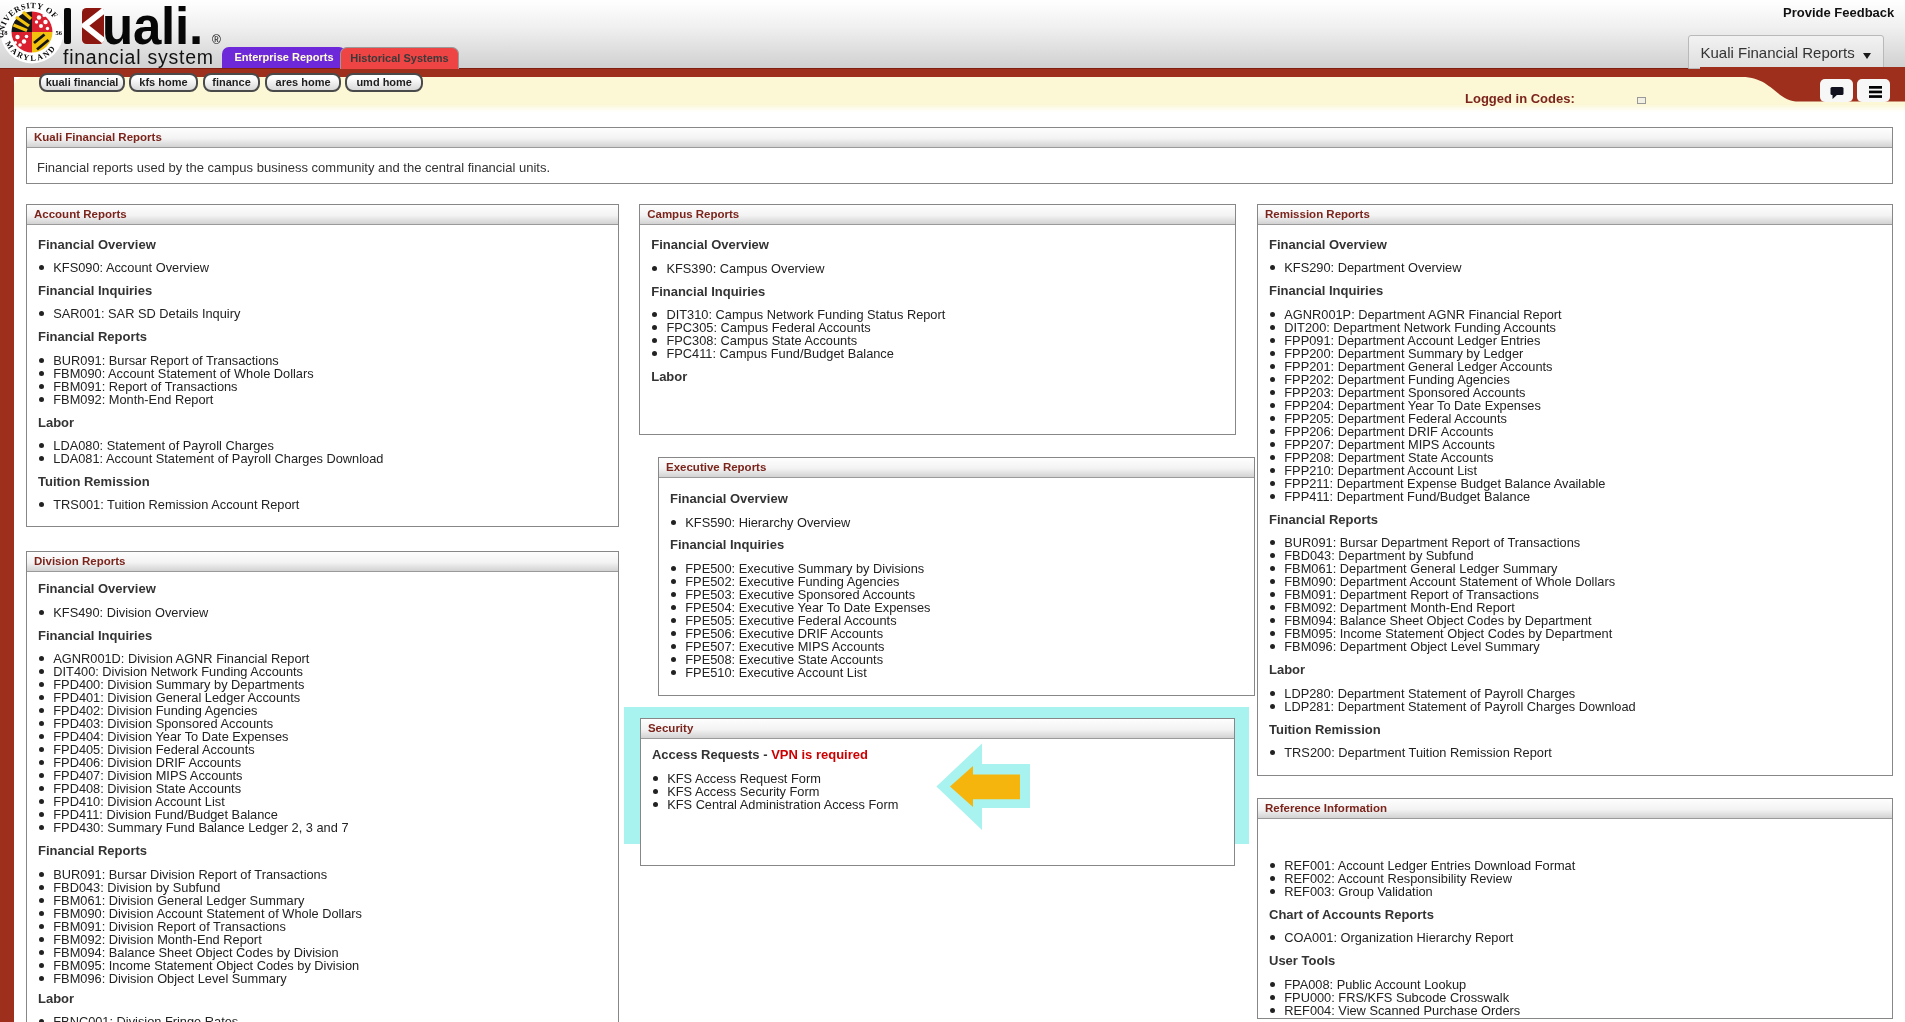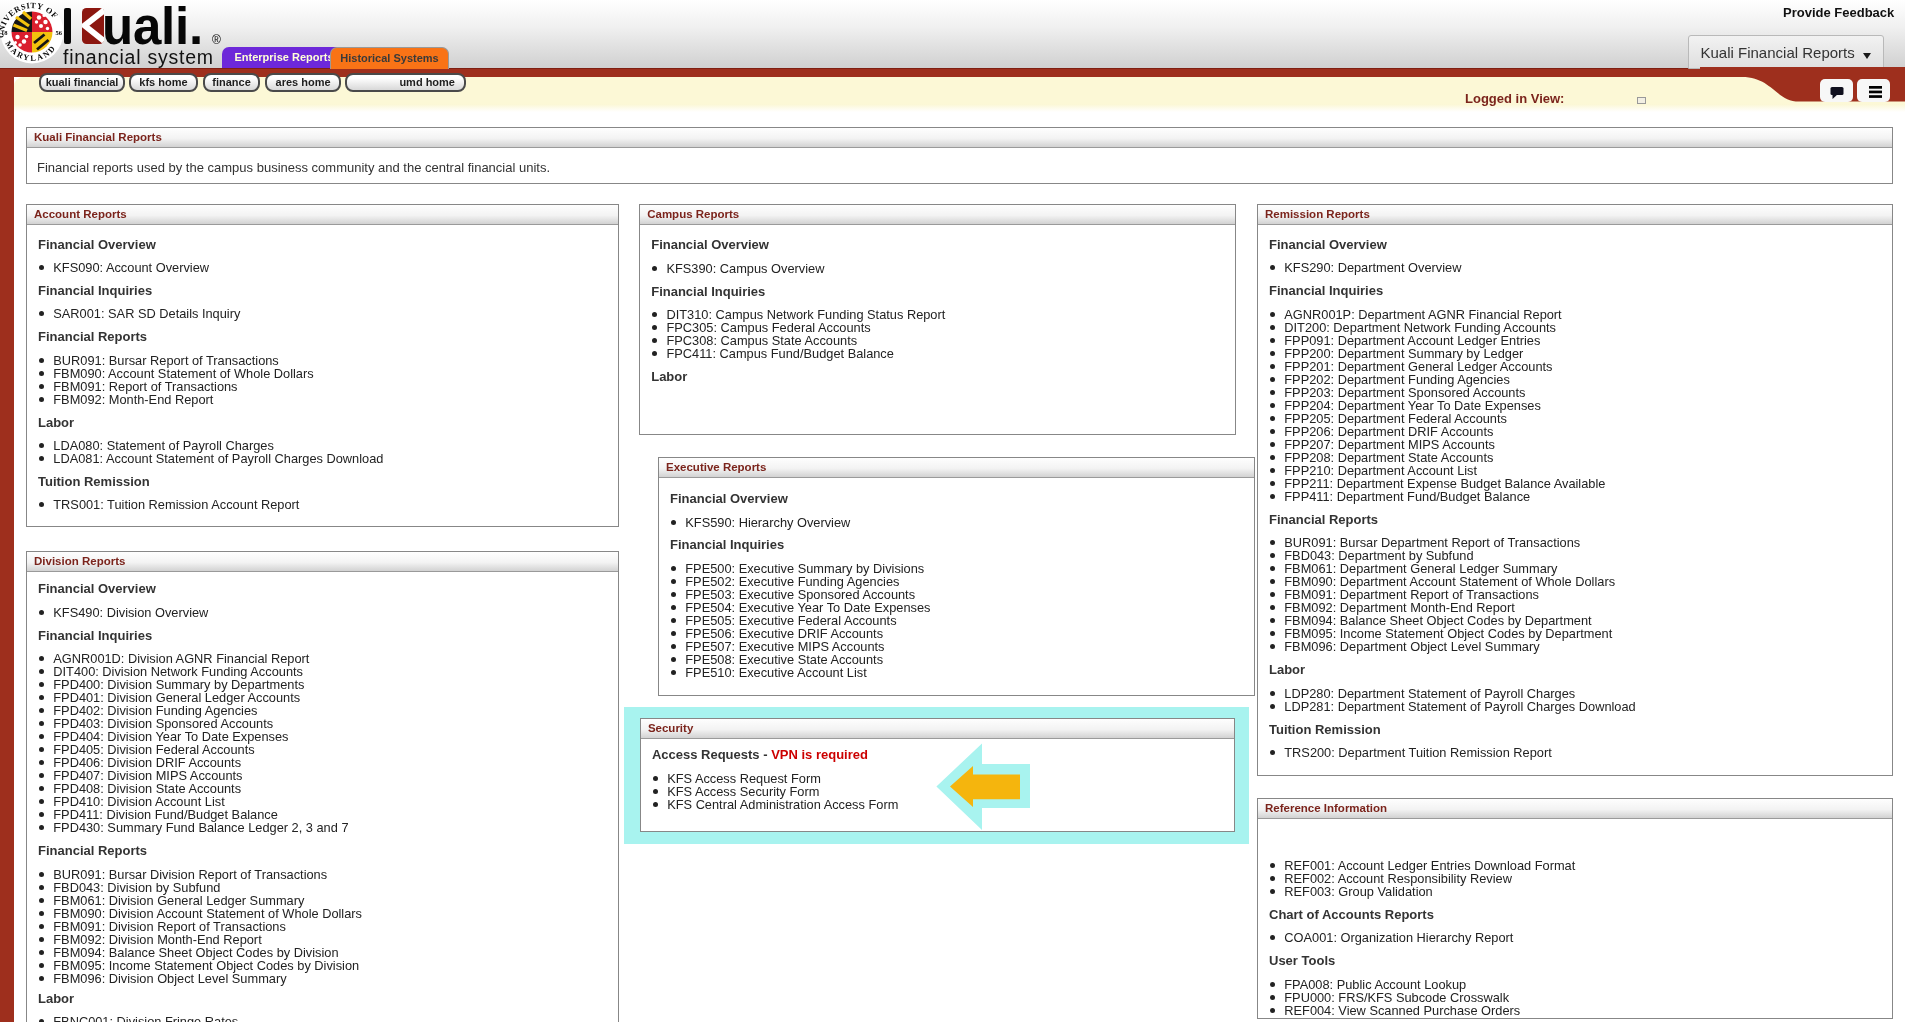--- a/index.html
+++ b/index.html
@@ -8,21 +8,21 @@
   .abs{position:absolute;}
   
   #topband{left:0;top:0;width:1905px;height:68px;background:linear-gradient(#ffffff 0%,#f0f0f0 40%,#d0d0d0 100%);}
   #redbar{left:0;top:67.8px;width:1905px;height:9px;background:#9e2f1d;border-top:1px solid #7f2013;box-sizing:border-box;}
   #leftstripe{left:0;top:67.8px;width:14px;height:955px;background:#9e2f1d;}
   #yellowstrip{left:14px;top:76.5px;width:1891px;height:27.5px;background:#fcf8d6;border-radius:9px 0 0 0;}
   #fadestrip{left:14px;top:104px;width:1891px;height:8px;background:linear-gradient(#fbf7d4,#ffffff);}
   
   .tab{top:47px;height:21px;border-radius:7px 7px 0 0;font-weight:bold;font-size:11px;text-align:center;line-height:21px;}
   #tab1{left:222px;width:124px;background:#6d28d9;color:#ffffd8;}
-  #tab2{left:330px;width:117px;background:#f97316;color:#3a3a3a;border:1px solid #999;border-bottom:none;}
+  #tab2{left:340px;width:117px;background:#ef4444;color:#3a3a3a;border:1px solid #999;border-bottom:none;}
   
   #dropdown{left:1687.5px;top:34.5px;width:194px;height:32px;background:linear-gradient(#f2f2f2,#dfdfdf);
             border:1px solid #b9b9b9;border-radius:3px 3px 0 0;font-size:15px;color:#333;}
   #dropdown span{position:absolute;left:12px;top:8px;white-space:nowrap;}
   #dropdown .tri{position:absolute;left:174px;top:17px;width:0;height:0;border-left:4.5px solid transparent;border-right:4.5px solid transparent;border-top:6px solid #1a1a1a;}
   #feedback{left:1783px;top:5px;font-weight:bold;font-size:13px;color:#111;}
   #loggedin{left:1465px;top:90.6px;font-weight:bold;font-size:13px;color:#7b241c;}
   #usersq{left:1637px;top:96.5px;width:7px;height:5px;border:1px solid #999;background:#f2efe3;}
   .cornerbtn{top:79px;width:33px;height:23px;background:#f7f7f7;border-radius:5px;}
   .hbtn{top:73px;height:15px;border:2px solid #4a4a4a;border-radius:8px;
@@ -56,39 +56,39 @@
 <div class="abs tab" id="tab2">Historical Systems</div>
 <div class="abs" id="dropdown">
     <span>Kuali Financial Reports</span>
     <div class="tri"></div>
   </div>
 <div class="abs" id="feedback">Provide Feedback</div>
 
 <svg class="abs" style="left:1700px;top:67px;" width="205" height="37" viewBox="0 0 205 37">
   <path d="M205,0 L205,34.5 L99,34.5 C76,34.5 72,10 42,10 L0,10 L0,0 Z" fill="#9e2f1d"></path>
 </svg>
-<div class="abs" id="loggedin">Logged in View:</div>
+<div class="abs" id="loggedin">Logged in Codes:</div>
 <div class="abs" id="usersq"></div>
 <div class="abs cornerbtn" style="left:1819.5px;"></div>
 <div class="abs cornerbtn" style="left:1856.5px;"></div>
 <svg class="abs" style="left:1830px;top:87px" width="14" height="12" viewBox="0 0 14 12">
   <rect x="0.5" y="0" width="13" height="8" rx="1.5" fill="#10101e"></rect>
   <path d="M2.5,7 L2.5,12 L8,7 Z" fill="#10101e"></path>
 </svg>
 <svg class="abs" style="left:1869px;top:86px" width="13" height="12" viewBox="0 0 13 12">
   <rect x="0" y="0" width="13" height="2.7" fill="#000"></rect>
   <rect x="0" y="4.6" width="13" height="2.7" fill="#000"></rect>
   <rect x="0" y="9.2" width="13" height="2.7" fill="#000"></rect>
 </svg>
 
 <div class="abs hbtn" style="left:38.7px;width:82.7px;">kuali financial</div>
 <div class="abs hbtn" style="left:129px;width:65px;">kfs home</div>
 <div class="abs hbtn" style="left:203px;width:53px;">finance</div>
 <div class="abs hbtn" style="left:264.7px;width:72.8px;">ares home</div>
-<div class="abs hbtn" style="left:345.2px;width:74px;padding-left:43px;">umd home</div>
+<div class="abs hbtn" style="left:345.2px;width:74px;">umd home</div>
 
 <svg class="abs" style="left:0px;top:0px" width="66" height="66" viewBox="0 0 66 66">
   <circle cx="32" cy="32" r="31.5" fill="#fff"></circle>
   <g>
     <path d="M32,11.5 A20.5,20.5 0 0 0 11.5,32 L32,32 Z" fill="#151515"></path>
     <path d="M32,11.5 A20.5,20.5 0 0 1 52.5,32 L32,32 Z" fill="#da1f2e"></path>
     <path d="M11.5,32 A20.5,20.5 0 0 0 32,52.5 L32,32 Z" fill="#da1f2e"></path>
     <path d="M52.5,32 A20.5,20.5 0 0 1 32,52.5 L32,32 Z" fill="#f3c20e"></path>
   </g>
   <g stroke="#f3c20e" stroke-width="3.2" fill="none">
@@ -246,21 +246,21 @@
       <li>FPE505: Executive Federal Accounts</li>
       <li>FPE506: Executive DRIF Accounts</li>
       <li>FPE507: Executive MIPS Accounts</li>
       <li>FPE508: Executive State Accounts</li>
       <li>FPE510: Executive Account List</li>
     </ul>
   </div>
 </div>
 
 <div class="abs" id="cyanbox"></div>
-<div class="panel padF" style="left:639.9px;top:718.1px;width:595.4px;height:114px;">
+<div class="panel padF" style="left:639.9px;top:718.1px;width:595.4px;height:148px;">
   <div class="ph">Security</div>
   <div class="pc">
     <h4>Access Requests <span style="color:#333">- </span><span id="vpn">VPN is required</span></h4>
     <ul>
       <li>KFS Access Request Form</li>
       <li>KFS Access Security Form</li>
       <li>KFS Central Administration Access Form</li>
     </ul>
   </div>
 </div>

